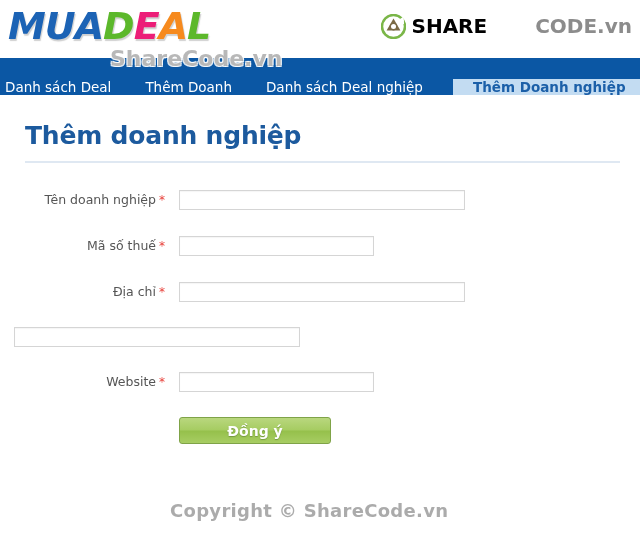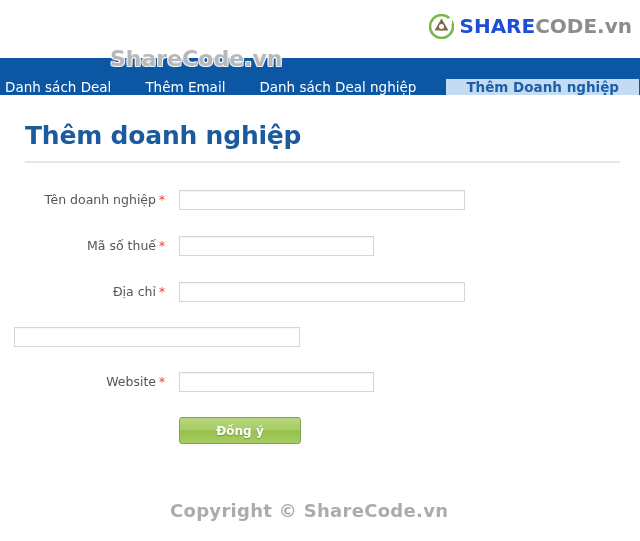--- a/index.html
+++ b/index.html
@@ -53,22 +53,22 @@
     margin-right: 5px;
     flex: 0 0 auto;
   }
   .sc-text {
     font-size: 20px;
     font-weight: bold;
     letter-spacing: 0px;
     line-height: 25px;
     font-family: "DejaVu Sans", sans-serif;
   }
-  .sc-green { color: #1d4ed8; }
-  .sc-gray  { color: #8c8c8c; }
+  .sc-green { color: #000000; }
+  .sc-gray  { color: #8c8c8c; margin-left: 48px; }
 
   
   .navbar {
     position: relative;
     height: 37px;
     background: #0b57a4;
     display: flex;
     align-items: flex-end;
     overflow: hidden;
   }
@@ -176,27 +176,27 @@
   .w-wide { width: 286px; }
   .w-narrow { width: 195px; }
 
   .form-actions {
     display: flex;
     margin-top: 4px;
   }
   .actions-spacer { width: 179px; flex: 0 0 auto; }
 
   .submit-button {
-    width: 122px;
+    width: 152px;
     height: 27px;
     border: 1px solid #7fa348;
     border-radius: 3px;
     background: linear-gradient(to bottom, #b9d77e 0%, #a6cc62 48%, #95c04b 52%, #a7cd63 100%);
     color: #ffffff;
-    font-size: 12px;
+    font-size: 14px;
     font-weight: bold;
     cursor: pointer;
     text-shadow: 0 1px 1px rgba(90,120,50,0.6);
     font-family: "DejaVu Sans", sans-serif;
     padding: 0;
   }
 
   
   .watermark-bottom {
     position: absolute;
@@ -216,40 +216,43 @@
       -1.3px 1.3px 0 rgba(255,255,255,0.9),
        0 1.5px 0 rgba(255,255,255,0.9),
        0 -1.5px 0 rgba(255,255,255,0.9);
   }
 </style>
 </head>
 <body>
 
 <div class="header">
 
+  <div class="logo">
+    <span style="color: rgb(28, 99, 181);">M</span><span style="color: rgb(28, 99, 181);">U</span><span style="color: rgb(28, 99, 181);">A</span><span style="color: rgb(92, 184, 43);">D</span><span style="color: rgb(236, 30, 120);">E</span><span style="color: rgb(246, 138, 30);">A</span><span style="color: rgb(92, 184, 43);">L</span>
+  </div>
 
   <div class="sharecode-logo">
     <svg class="sc-icon" viewBox="0 0 50 50">
       <circle cx="25" cy="25" r="23" fill="none" stroke="#7ab648" stroke-width="5"></circle>
       <path d="M25 9 L33 23 L17 23 Z" fill="#7a6a45" transform="rotate(0 25 25)"></path>
       <path d="M25 9 L33 23 L17 23 Z" fill="#7a6a45" transform="rotate(120 25 25)"></path>
       <path d="M25 9 L33 23 L17 23 Z" fill="#7a6a45" transform="rotate(240 25 25)"></path>
       <circle cx="25" cy="25" r="5" fill="#ffffff"></circle>
       <path d="M44 6 A23 23 0 0 1 46 20 L40 20 A17 17 0 0 0 38 10 Z" fill="#ffffff"></path>
     </svg>
     <span class="sc-text">
       <span class="sc-green">SHARE</span><span class="sc-gray">CODE.vn</span>
     </span>
   </div>
 
 </div>
 
 <div class="navbar">
   <div class="nav-item first">Danh sách Deal</div>
-  <div class="nav-item">Thêm Email</div>
+  <div class="nav-item">Thêm Doanh</div>
   <div class="nav-item">Danh sách Deal nghiệp</div>
   <div class="nav-item active">Thêm Doanh nghiệp</div>
 
 </div>
 
 <div class="watermark-top">
   <span class="wm-inner">ShareCode.vn</span>
 </div>
 
 <div class="main">

